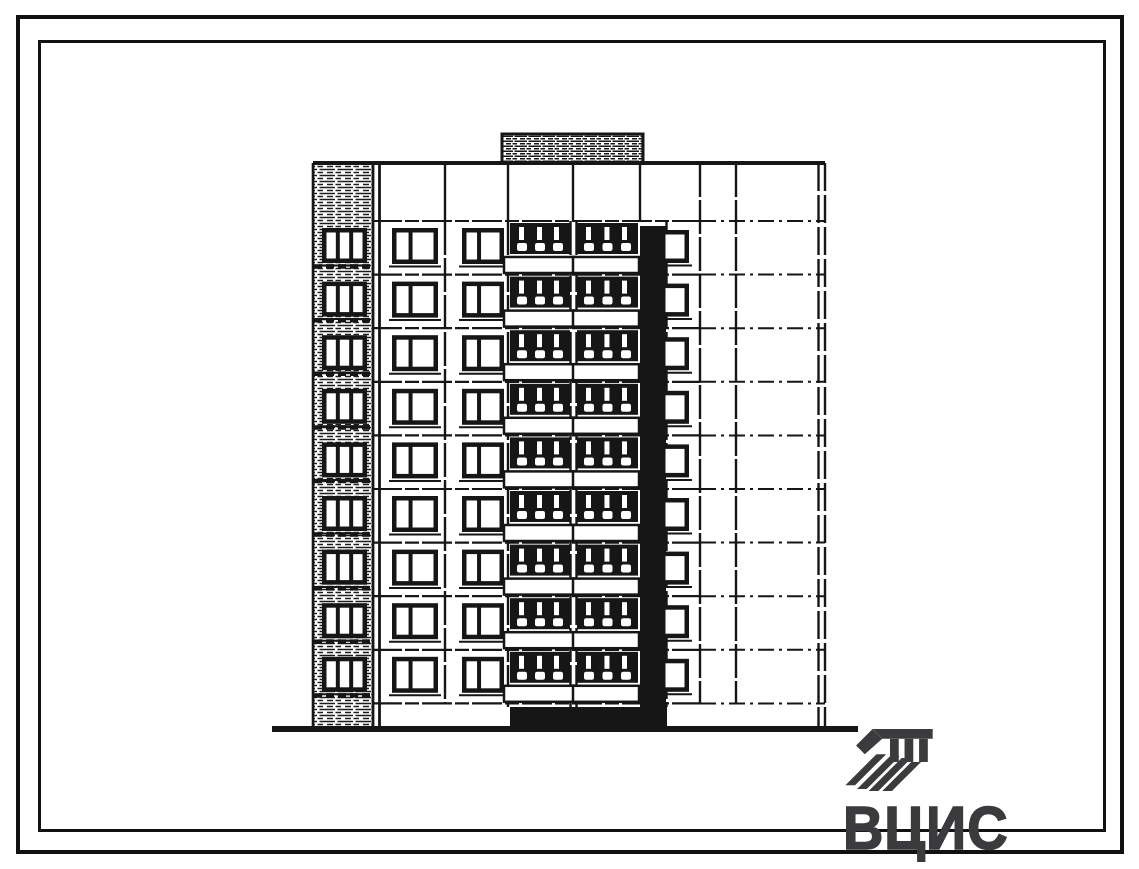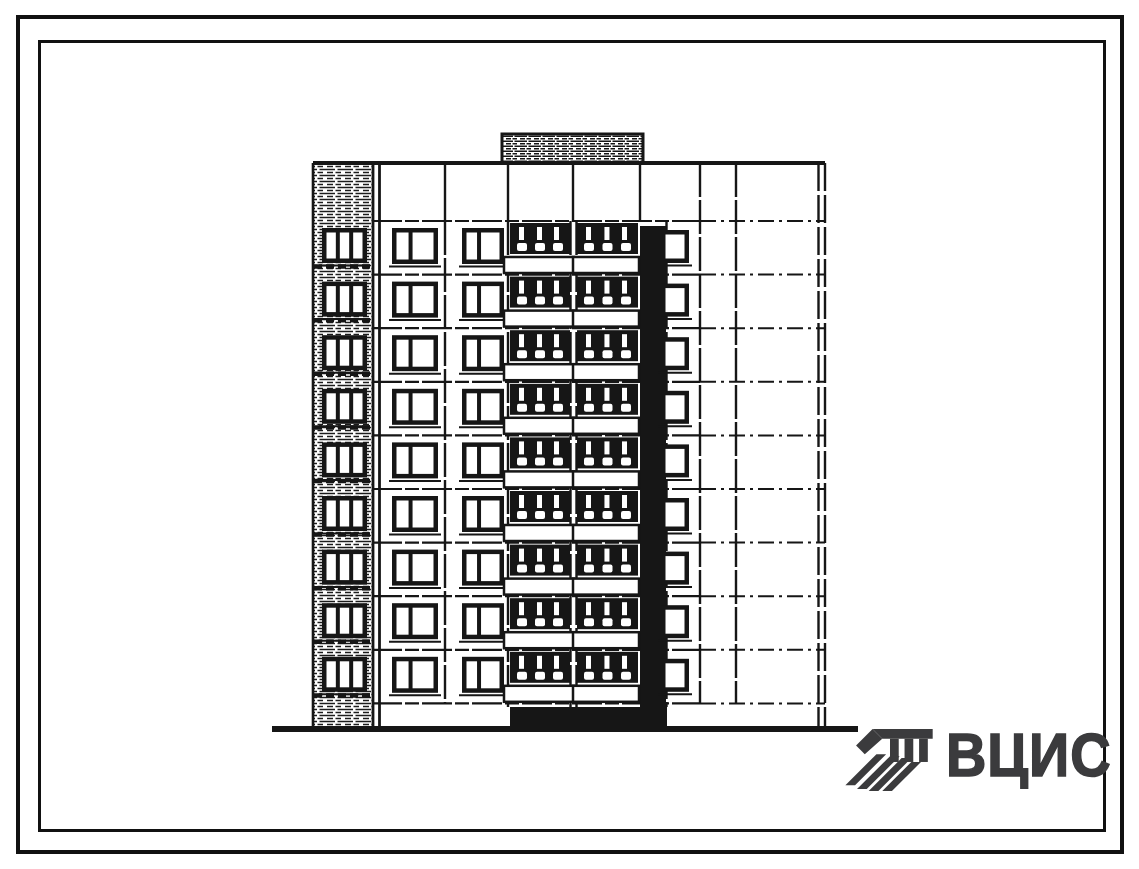--- a/index.html
+++ b/index.html
@@ -5,21 +5,21 @@
   html,body{margin:0;padding:0;background:#ffffff;}
   body{width:1139px;height:869px;position:relative;overflow:hidden;
        font-family:"Liberation Sans",sans-serif;}
   .outer-frame{position:absolute;left:16px;top:15px;width:1100px;height:831px;
        border:4px solid #111111;}
   .inner-frame{position:absolute;left:38px;top:40px;width:1062px;height:786px;
        border:3px solid #111111;}
   #elevation{position:absolute;left:0;top:0;width:1139px;height:869px;
        pointer-events:none;}
   .logo{position:absolute;left:843px;top:729px;display:flex;
-       align-items:flex-start;gap:9px;}
+       align-items:flex-start;gap:9px;flex-direction:column;}
   .logo-icon{width:94px;height:64px;display:block;}
   .logo-text{font-size:57px;font-weight:bold;line-height:1;color:#3b3b3d;
        letter-spacing:1px;margin-top:-5px;transform:scaleX(0.98) scaleY(1.08);
        transform-origin:left top;-webkit-text-stroke:1.5px #3b3b3d;}
 </style>
 </head>
 <body>
 
 <div class="outer-frame"></div>
 <div class="inner-frame"></div>

